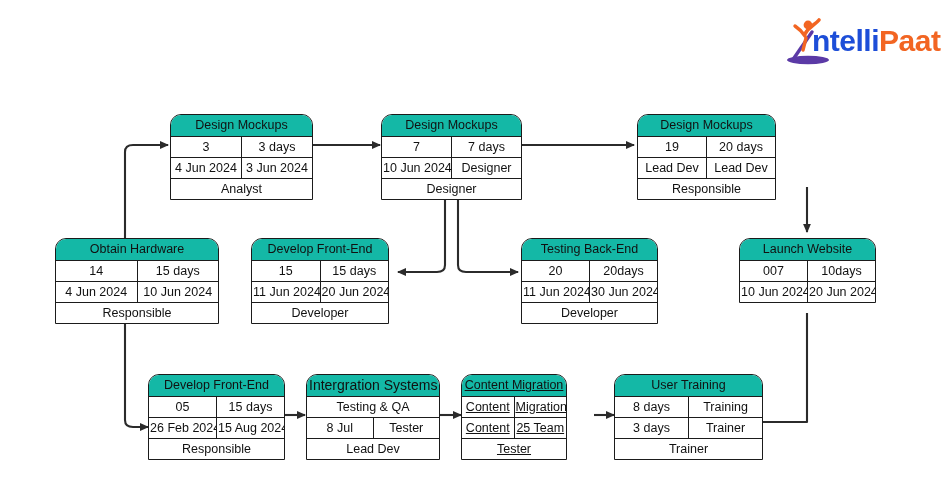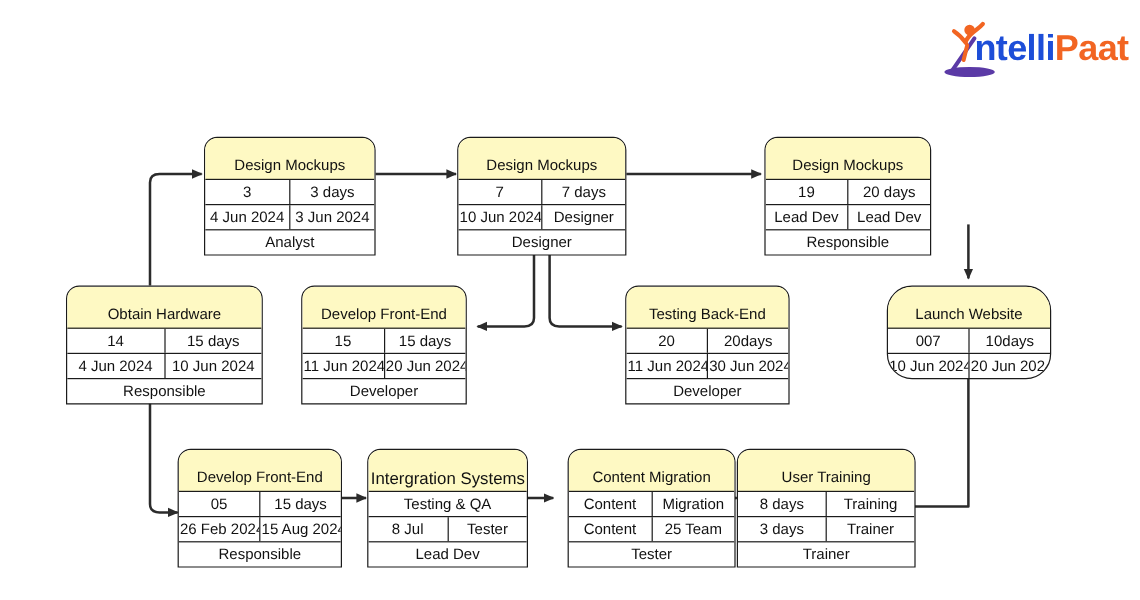--- a/index.html
+++ b/index.html
@@ -35,23 +35,23 @@
     box-sizing:border-box;
     background:#ffffff;
     border:1.4px solid #1b1b1b;
     border-radius:11px 11px 0 0;
     font-size:12.5px;
     color:#111;
     overflow:hidden;
     z-index:4;
   }
   .node .hdr{
-    background:#fef9c3;
+    background:#14b8a6;
     text-align:center;
-    padding:16px 2px 3px;
+    padding:3px 2px 3px;
     border-bottom:1.4px solid #1b1b1b;
     line-height:15px;
     white-space:nowrap;
   }
   .node .row{
     display:flex;
     border-bottom:1.4px solid #1b1b1b;
   }
   .node .row:last-child{border-bottom:none;}
   .node .cell{
@@ -195,21 +195,21 @@
   </div>
   <div class="row">
     <div class="cell left">11 Jun 2024</div>
     <div class="cell">30 Jun 2024</div>
   </div>
   <div class="row">
     <div class="cell full">Developer</div>
   </div>
 </div>
 
-<div class="node" style="left:739px;top:238px;width:137px;border-radius:21px;">
+<div class="node" style="left:739px;top:238px;width:137px;">
   <div class="hdr">Launch Website</div>
   <div class="row">
     <div class="cell left">007</div>
     <div class="cell">10days</div>
   </div>
   <div class="row">
     <div class="cell left">10 Jun 2024</div>
     <div class="cell">20 Jun 2024</div>
   </div>
 </div>
@@ -236,21 +236,21 @@
   </div>
   <div class="row">
     <div class="cell left">8 Jul</div>
     <div class="cell">Tester</div>
   </div>
   <div class="row">
     <div class="cell full">Lead Dev</div>
   </div>
 </div>
 
-<div class="node" style="left:473px;top:374px;width:140px;">
+<div class="node" style="left:461px;top:374px;width:106px;text-decoration:underline;">
   <div class="hdr">Content Migration</div>
   <div class="row">
     <div class="cell left">Content</div>
     <div class="cell">Migration</div>
   </div>
   <div class="row">
     <div class="cell left">Content</div>
     <div class="cell">25 Team</div>
   </div>
   <div class="row">

